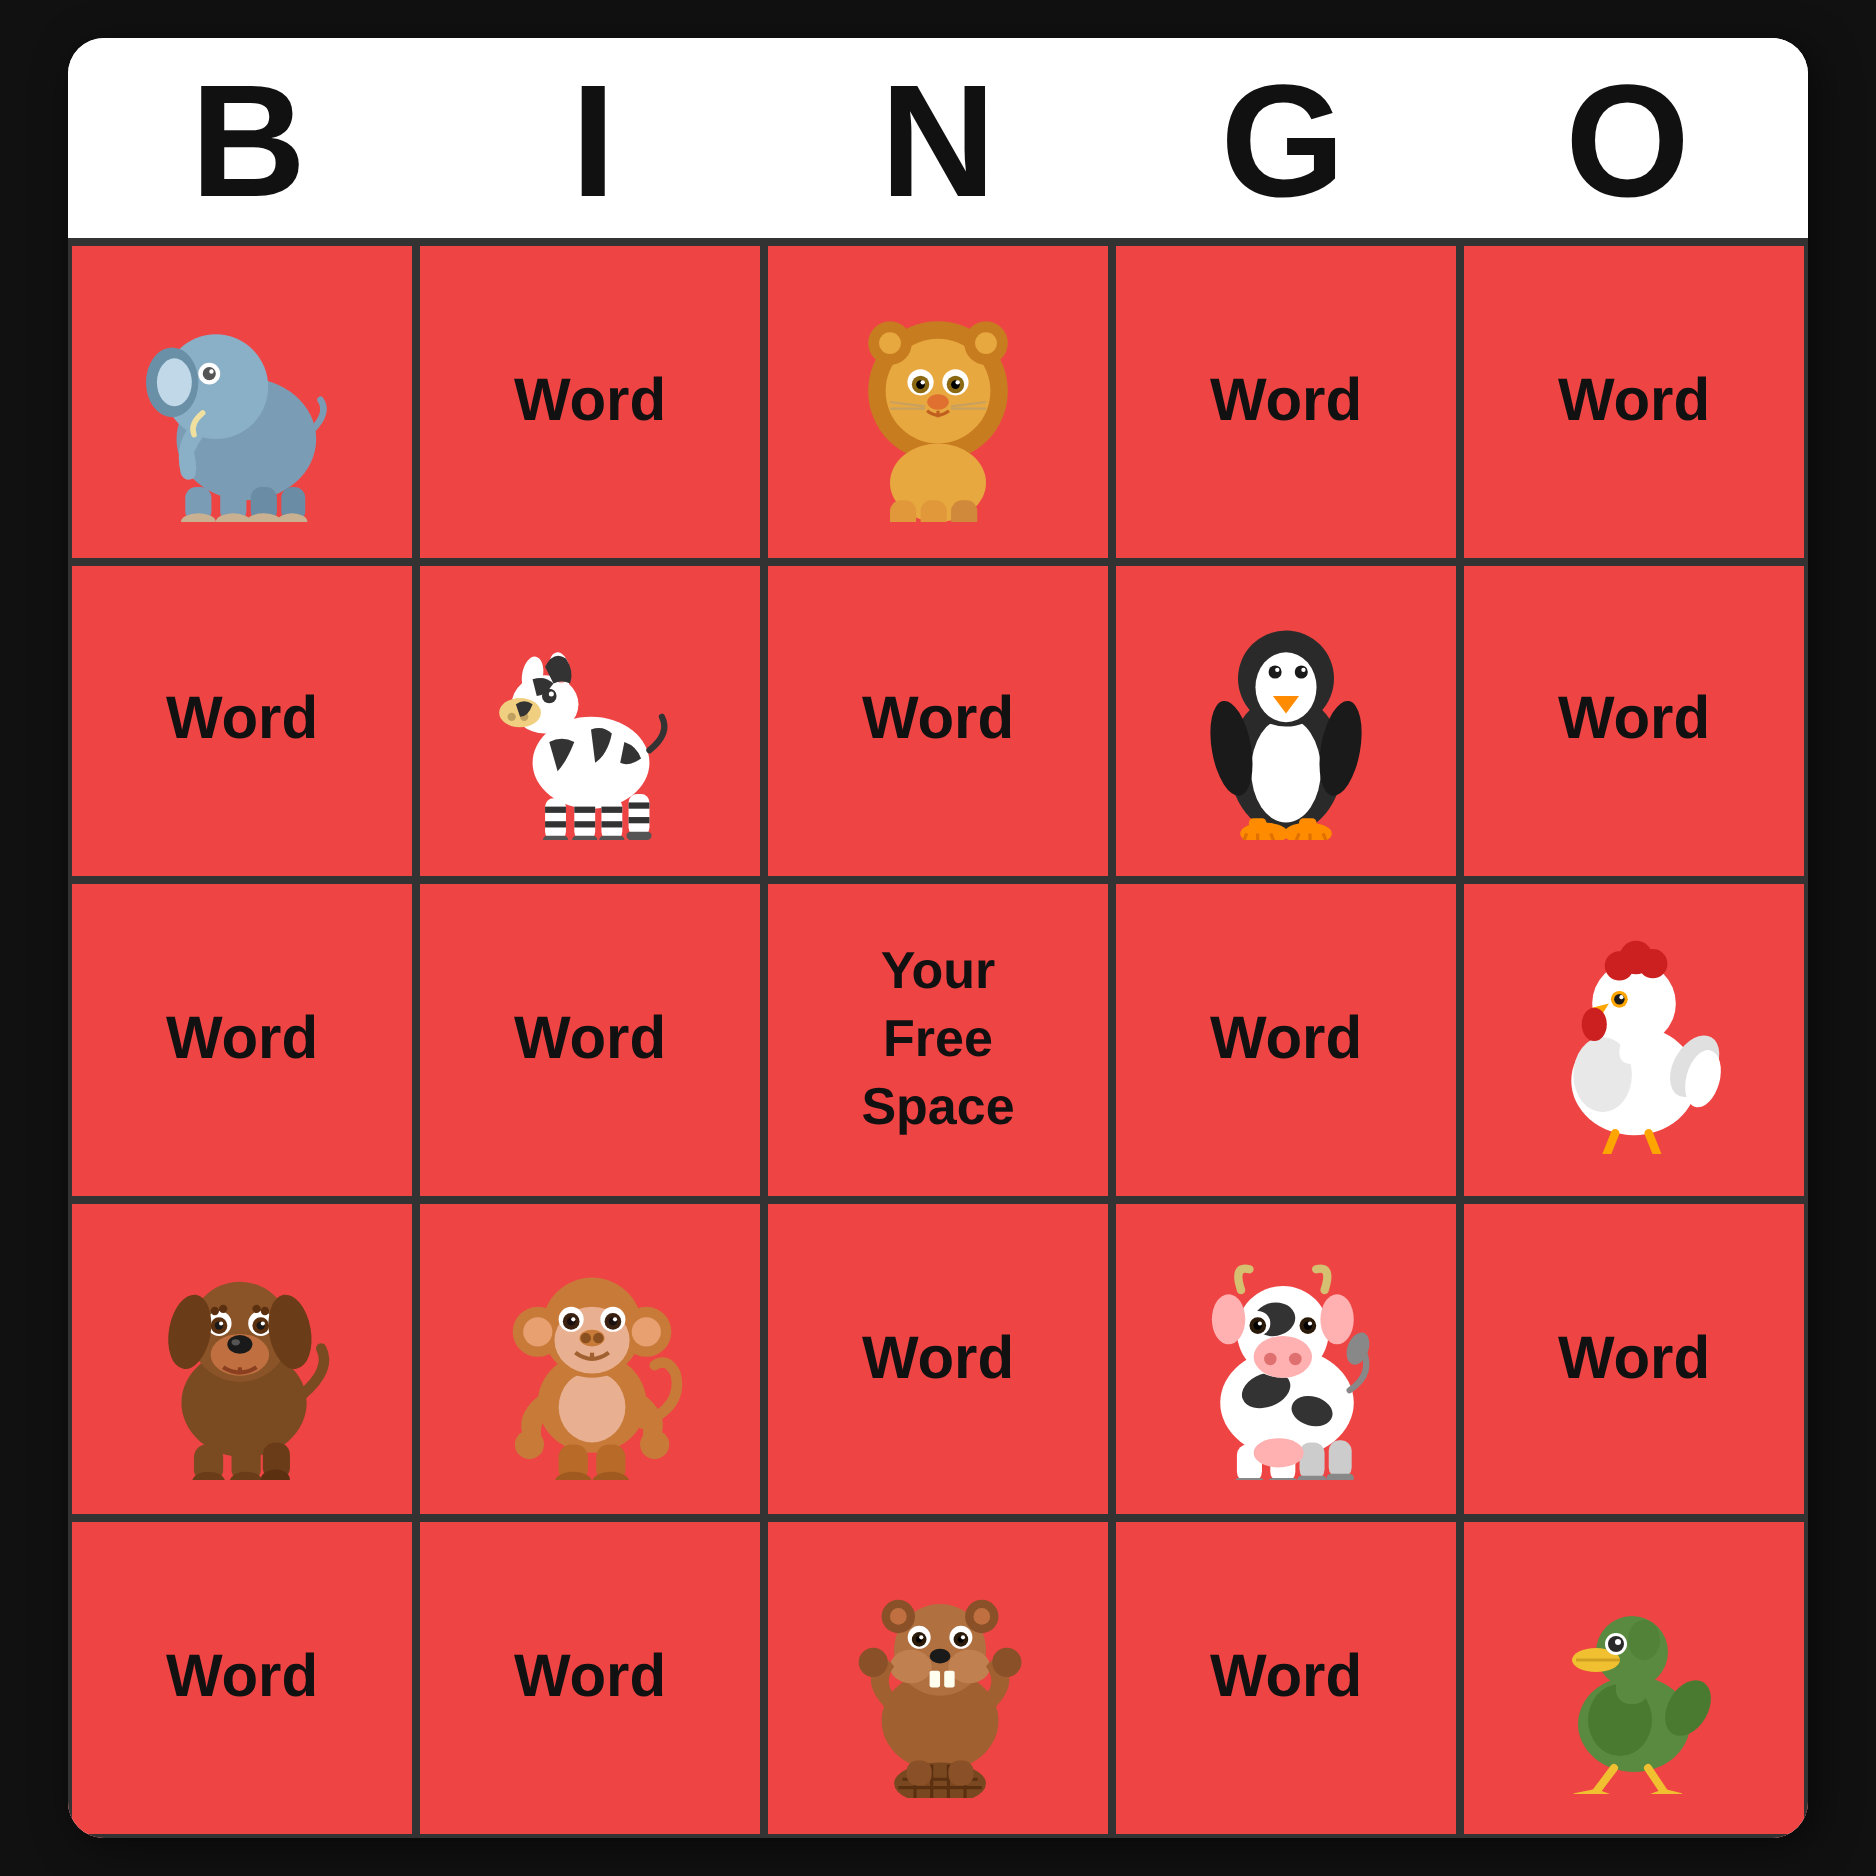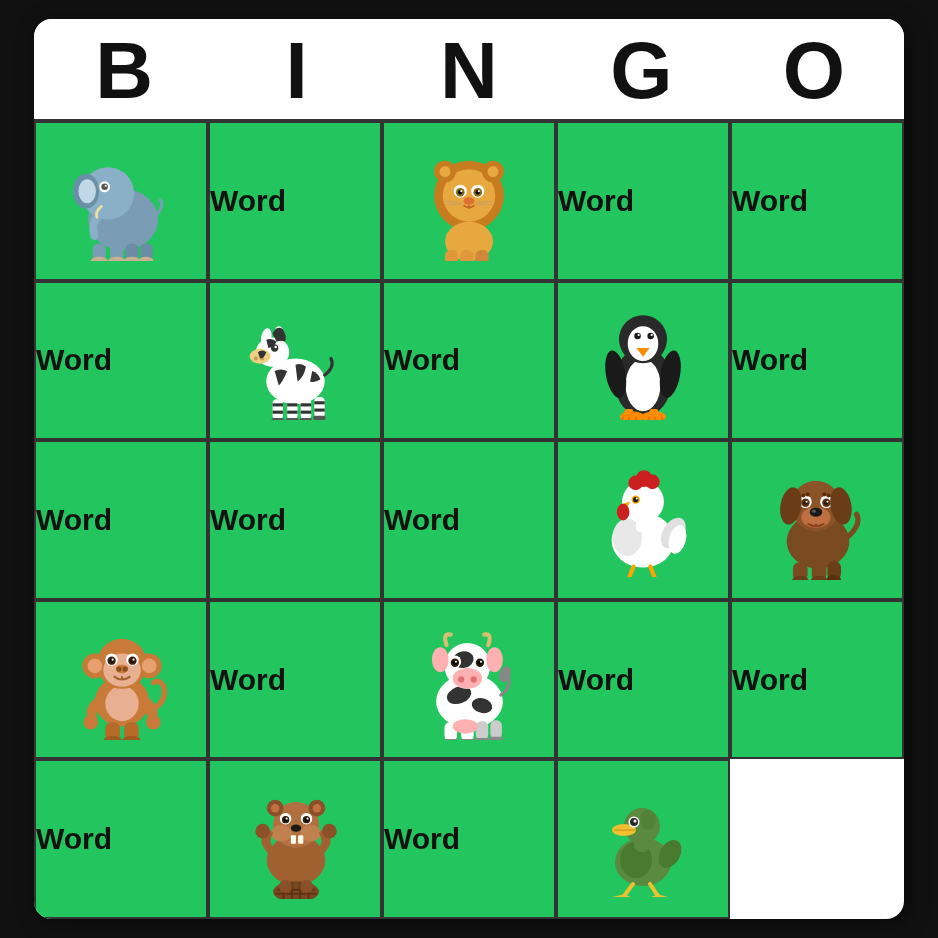--- a/index.html
+++ b/index.html
@@ -47,24 +47,24 @@
       display: grid;
       grid-template-columns: repeat(5, 1fr);
       grid-template-rows: repeat(5, 1fr);
       flex: 1;
       border-top: 2.5px solid #333;
     }
 
     .cell {
       border: 2px solid #333;
       display: flex;
-      justify-content: flex-start;
+      justify-content: center;
       align-items: center;
       position: relative;
-      background: #22c55e;
+      background: #ef4444;
     }
 
     .cell-word {
       font-size: 30px;
       font-weight: 900;
       color: #111;
       text-align: center;
     }
 
     .cell-free {
@@ -297,20 +297,23 @@
     </div>
 
     <div class="cell">
       <span class="cell-word">Word</span>
     </div>
 
     <div class="cell">
       <span class="cell-word">Word</span>
     </div>
 
+    <div class="cell">
+      <span class="cell-free">Your<br>Free<br>Space</span>
+    </div>
 
     <div class="cell">
       <span class="cell-word">Word</span>
     </div>
 
     <div class="cell">
       <div class="animal-container">
         <svg viewBox="0 0 90 110" width="100" height="115" xmlns="http://www.w3.org/2000/svg">
 
           <ellipse cx="45" cy="75" rx="30" ry="26" fill="white"></ellipse>

